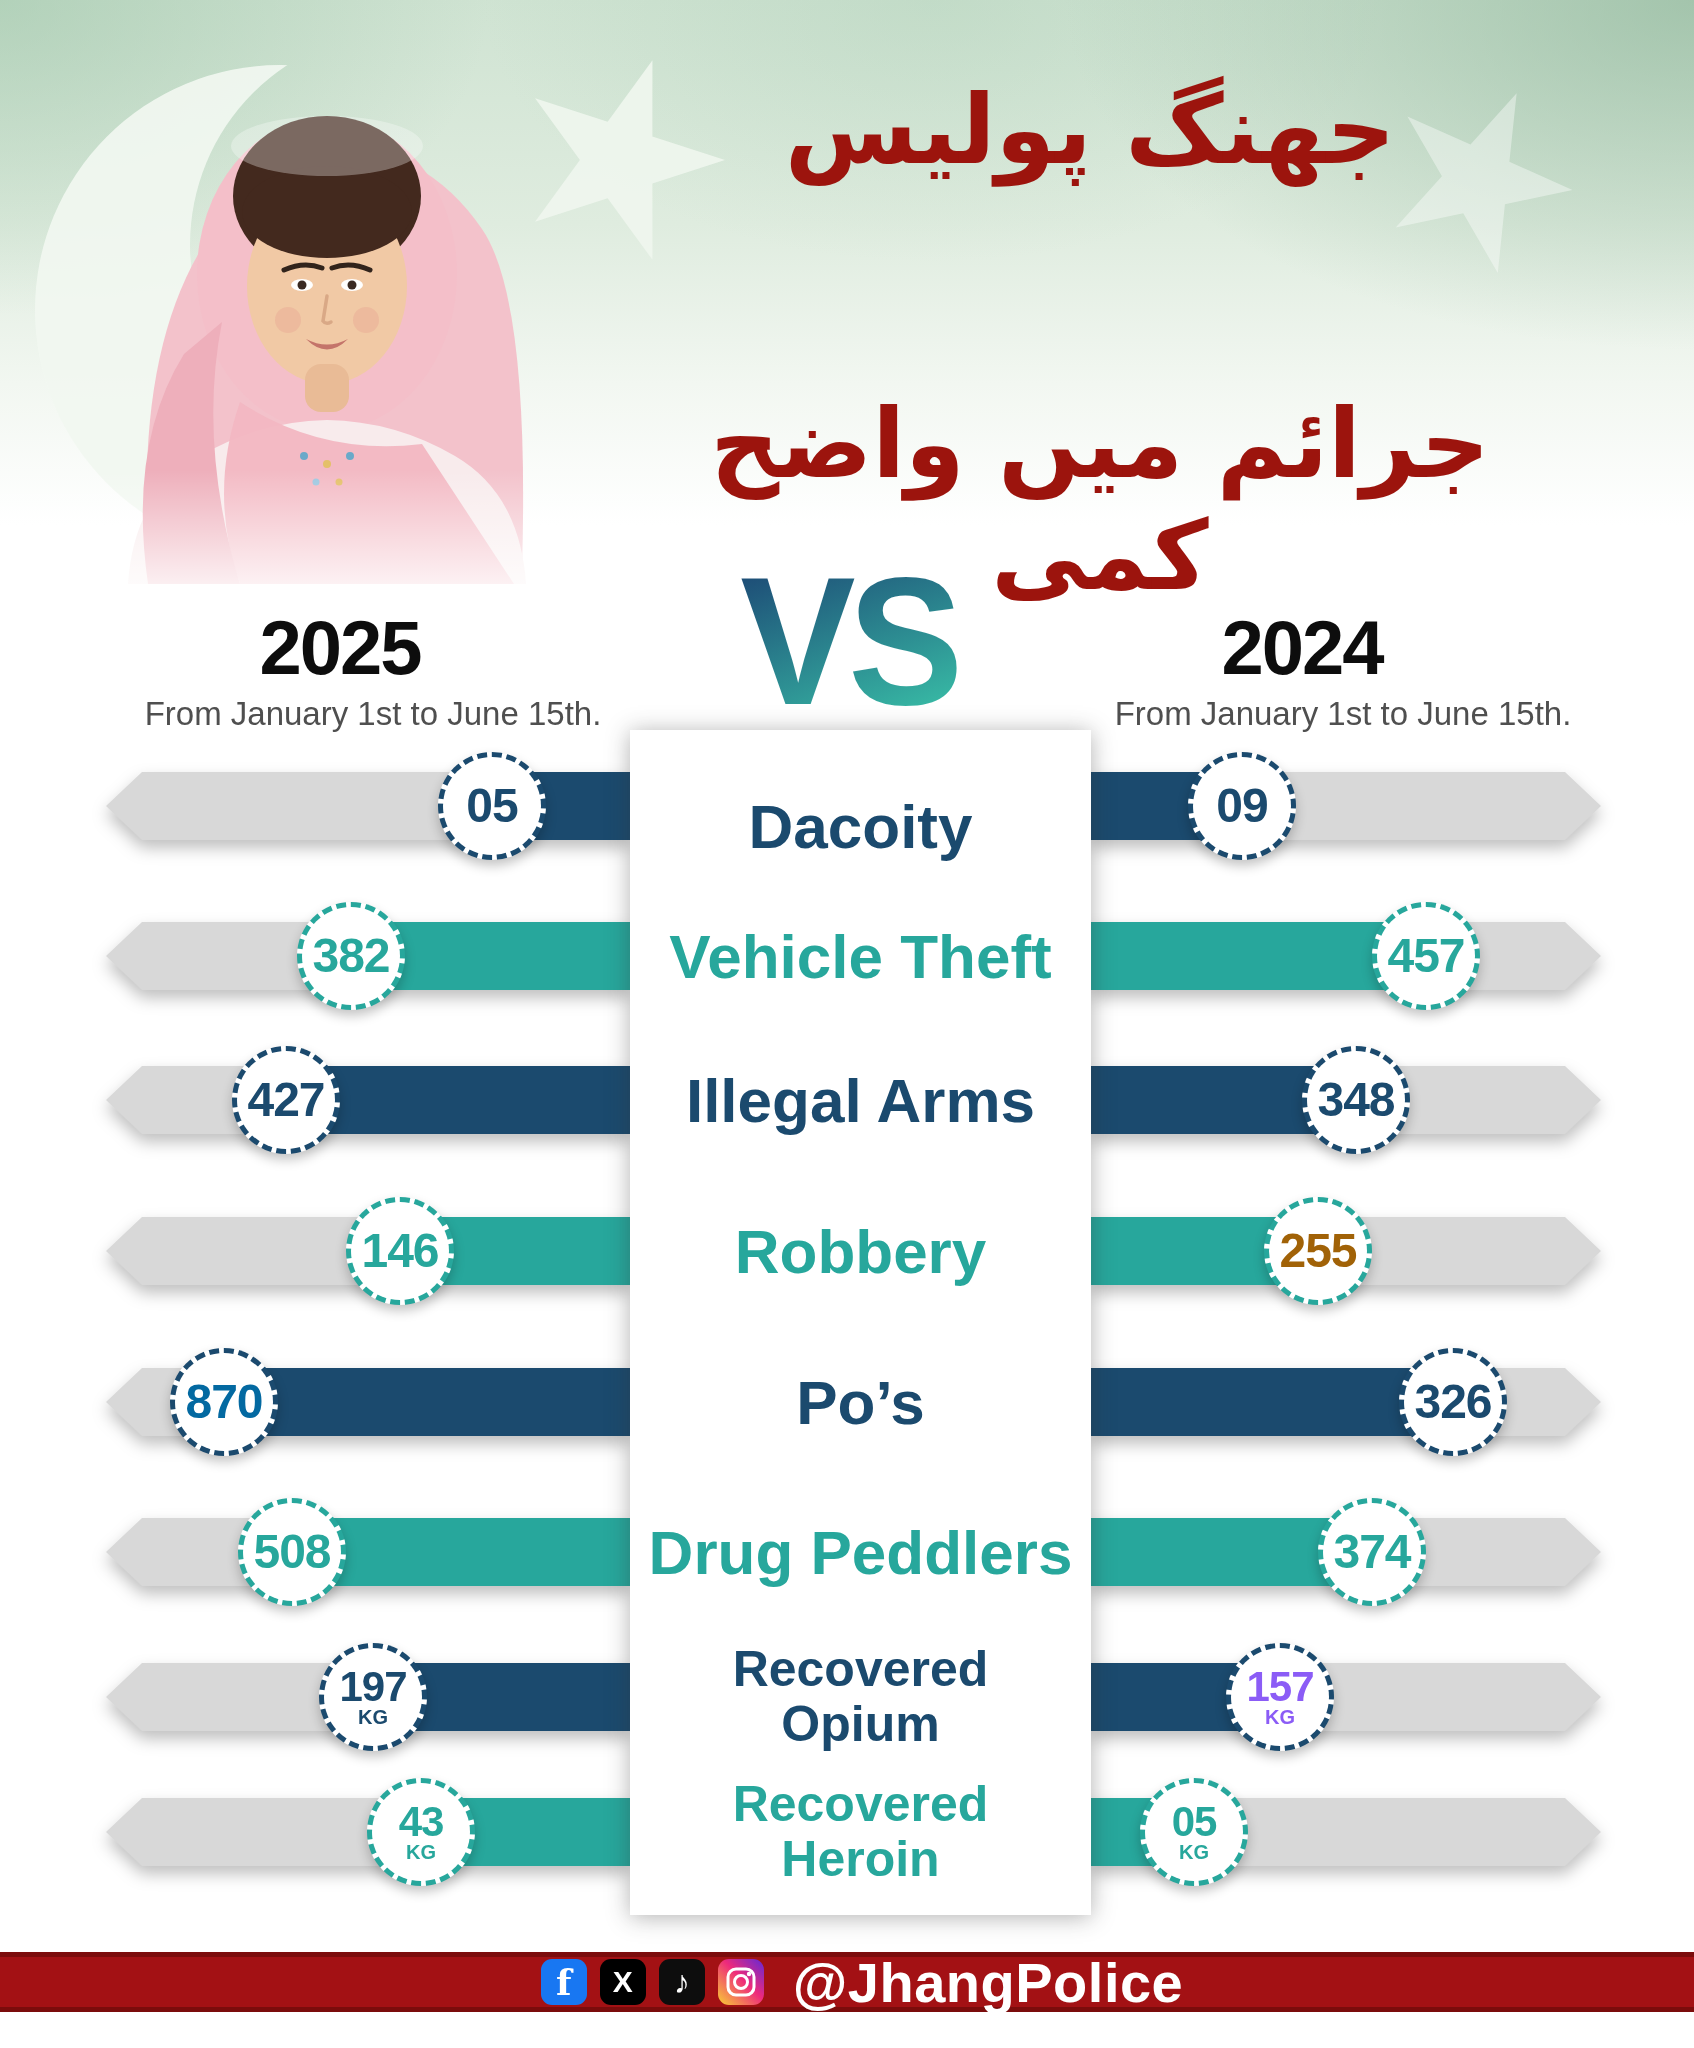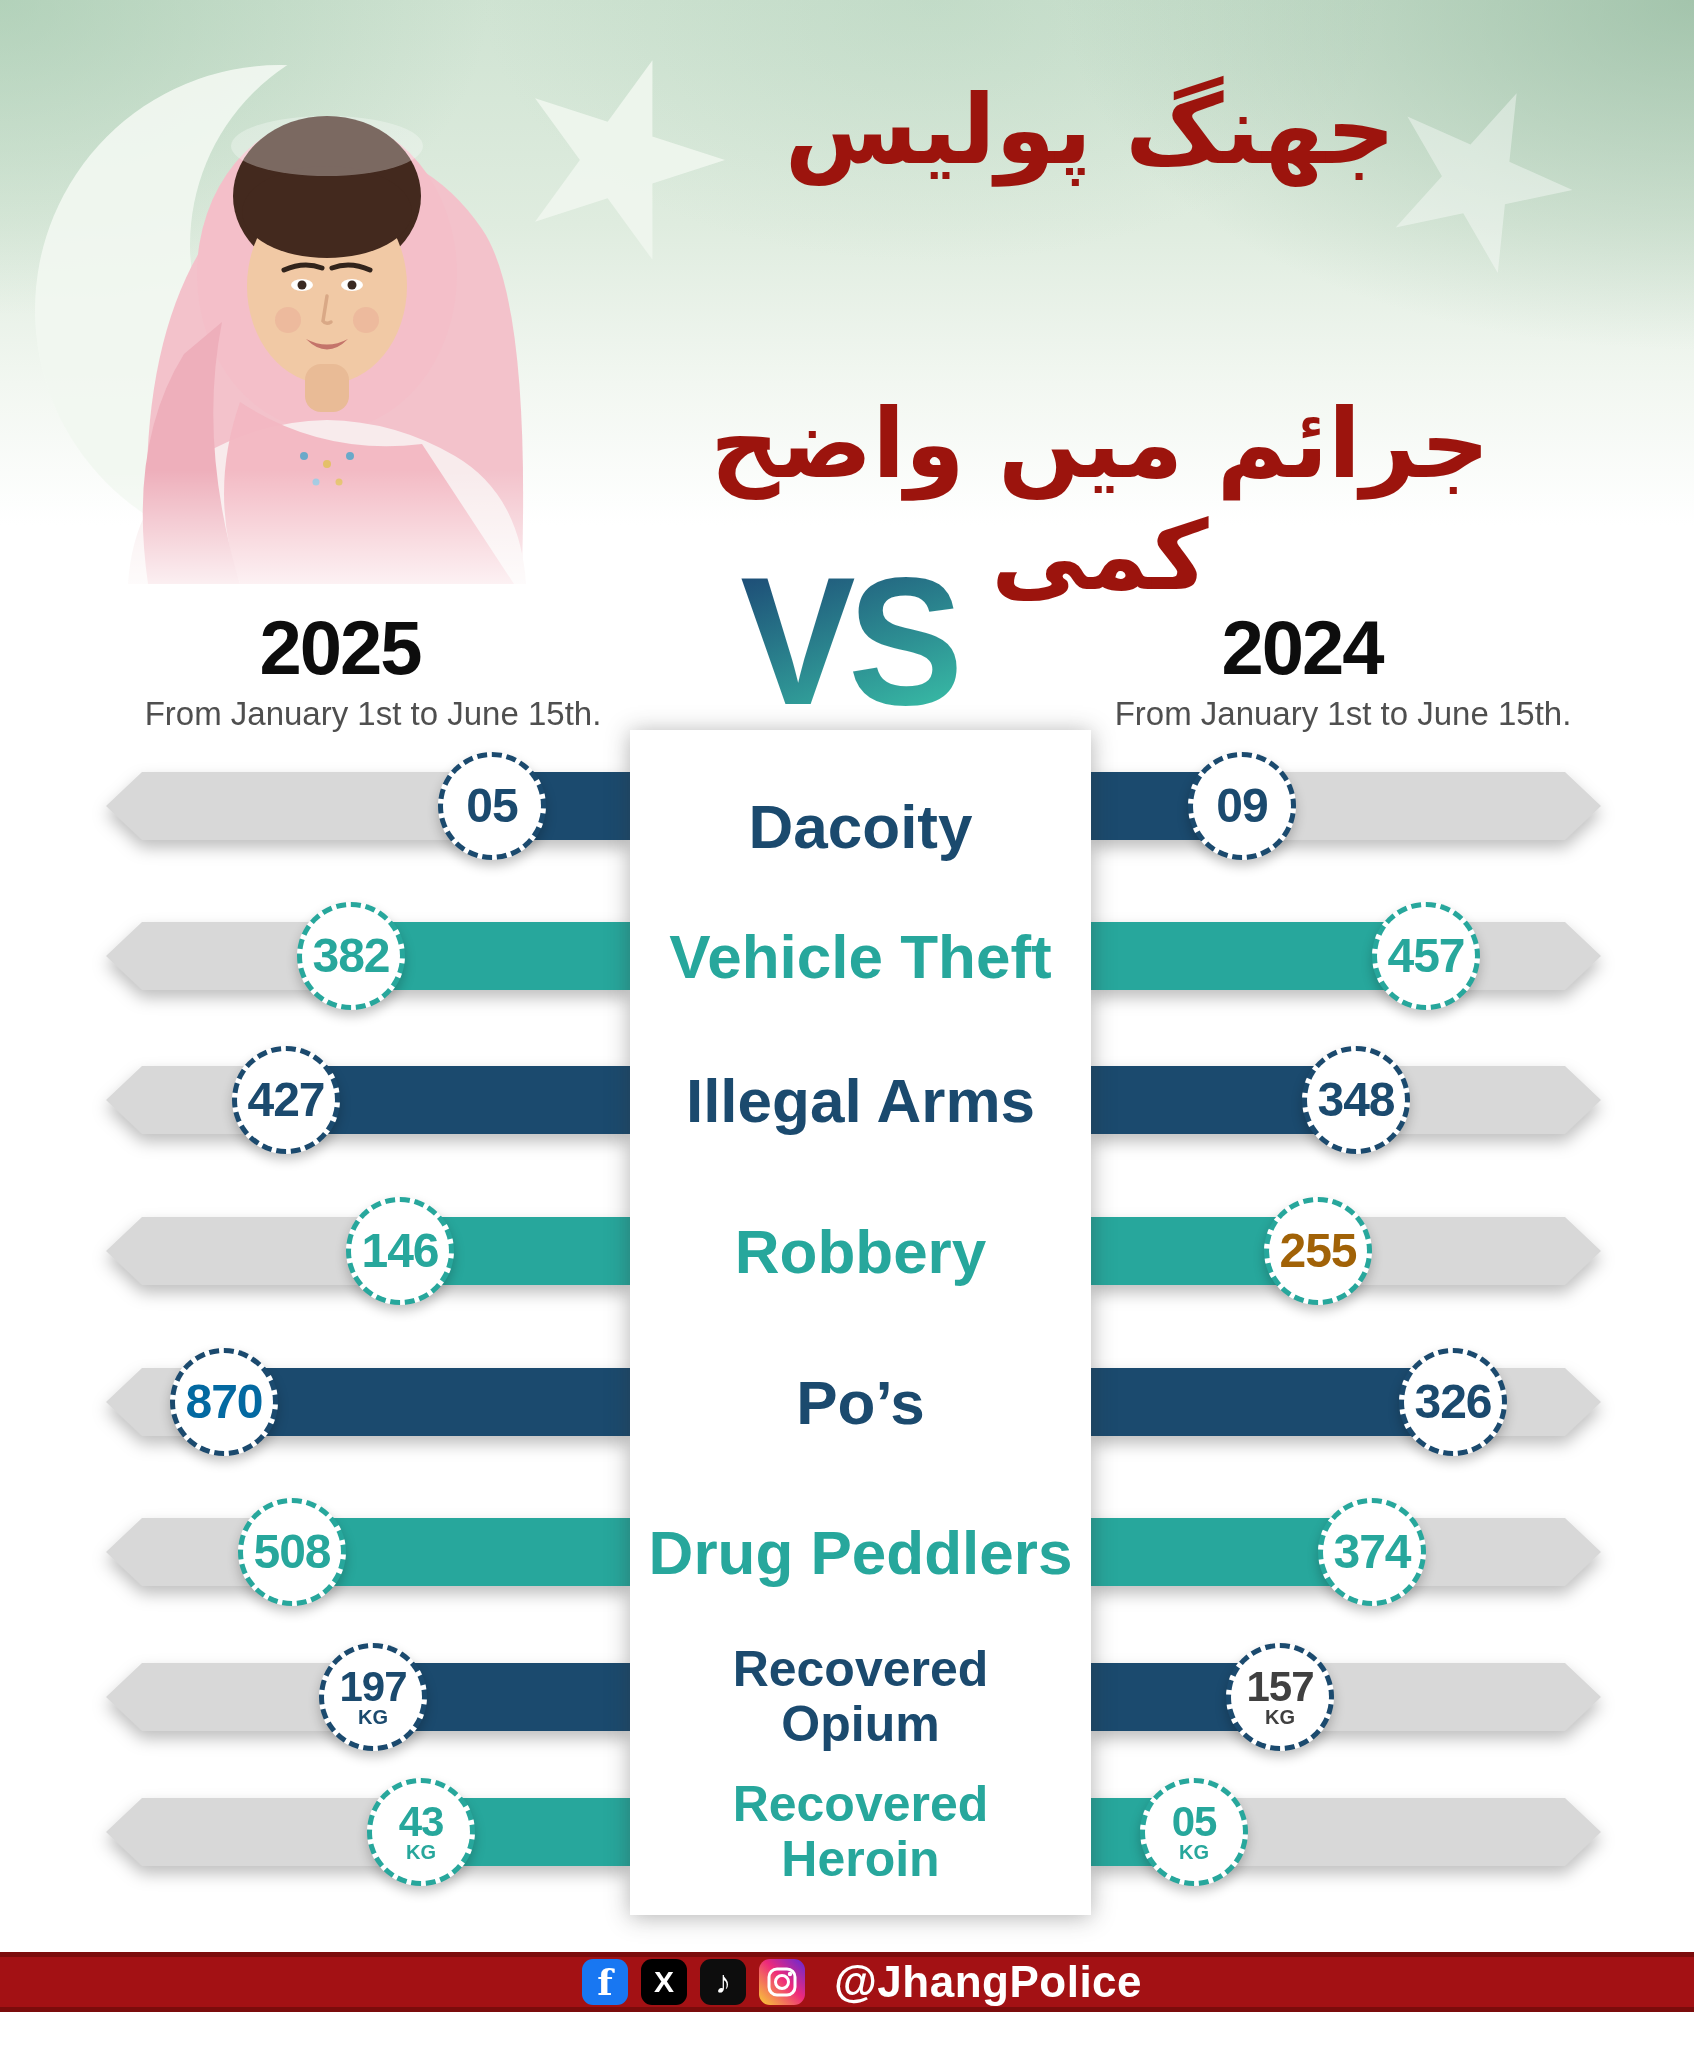--- a/index.html
+++ b/index.html
@@ -66,21 +66,21 @@
       box-sizing:border-box;background:var(--footer-red,#a31114);
       border-top:5px solid var(--footer-red-dark,#7b0c0c);
       border-bottom:5px solid var(--footer-red-dark,#7b0c0c);
       display:flex;align-items:center;justify-content:center;gap:13px;padding-left:30px;}
   .sicon{width:46px;height:46px;border-radius:11px;display:flex;align-items:center;
       justify-content:center;color:#fff;flex:0 0 auto;}
   .sicon.fb{background:#1877f2;font-size:36px;font-weight:bold;font-family:"DejaVu Serif",serif;}
   .sicon.x{background:#000;font-size:30px;font-weight:900;}
   .sicon.tt{background:#0d0d0d;font-size:32px;}
   .sicon.ig{background:linear-gradient(45deg,#f9ce34 0%,#ee2a7b 55%,#6228d7 100%);}
-  .handle{color:#fff;font-size:44px;font-weight:bold;margin-left:16px;letter-spacing:.5px;}
+  .handle{color:#fff;font-size:56px;font-weight:bold;margin-left:16px;letter-spacing:.5px;}
 </style>
 </head>
 <body>
 
 <div class="page">
 
   <div class="header-bg">
     <svg class="flag-svg" width="1694" height="640" viewBox="0 0 1694 640">
       <defs>
         <mask id="cres">
@@ -253,21 +253,21 @@
       </div>
       <div class="bar-track" style="left: 1091px; top: 1663px; width: 510px; height: 68px;">
         <div class="bar-shape right-shape">
           <div class="bar-fill fill-right" style="width: 189px; background: rgb(27, 74, 110);"></div>
         </div>
       </div>
       <div class="value-circle with-unit" style="left: 319px; top: 1643px; width: 108px; height: 108px; border-color: rgb(27, 74, 110); color: rgb(27, 74, 110);">
         <span class="num">197</span>
         <span class="unit">KG</span>
       </div>
-      <div class="value-circle with-unit" style="left: 1226px; top: 1643px; width: 108px; height: 108px; border-color: rgb(27, 74, 110); color: #404040;">
+      <div class="value-circle with-unit" style="left: 1226px; top: 1643px; width: 108px; height: 108px; border-color: rgb(27, 74, 110); color: #8b5cf6;">
         <span class="num">157</span>
         <span class="unit">KG</span>
       </div>
       <div class="row-label two-line" style="top: 1697px; color: rgb(27, 74, 110);">Recovered
 Opium</div>
       <div class="bar-track" style="left: 106px; top: 1798px; width: 524px; height: 68px;">
         <div class="bar-shape left-shape">
           <div class="bar-fill fill-left" style="width: 209px; background: rgb(39, 167, 156);"></div>
         </div>
       </div>

